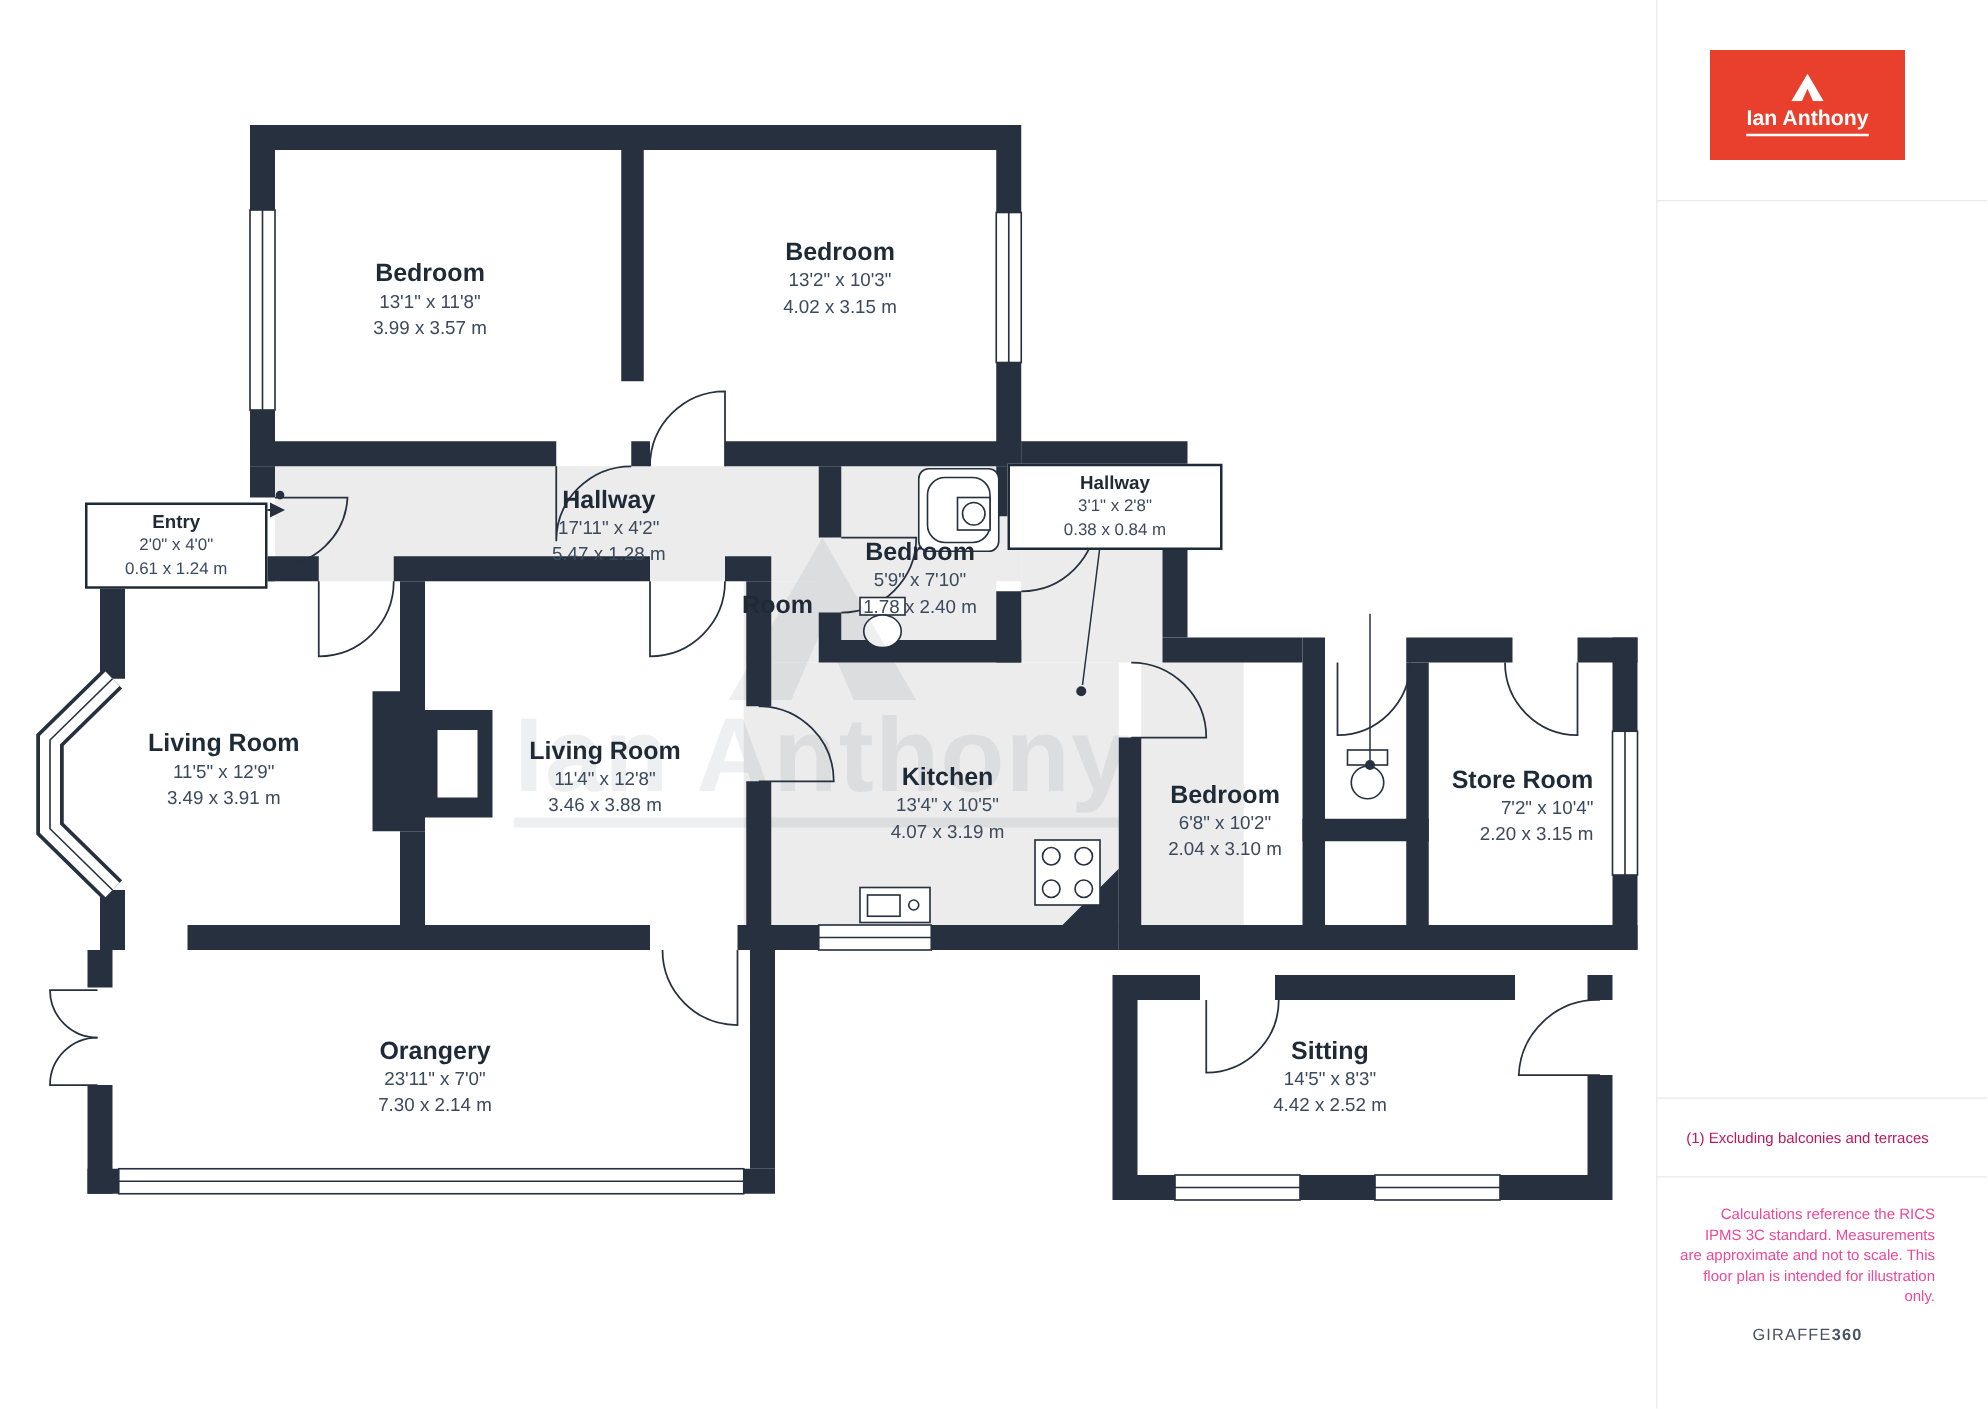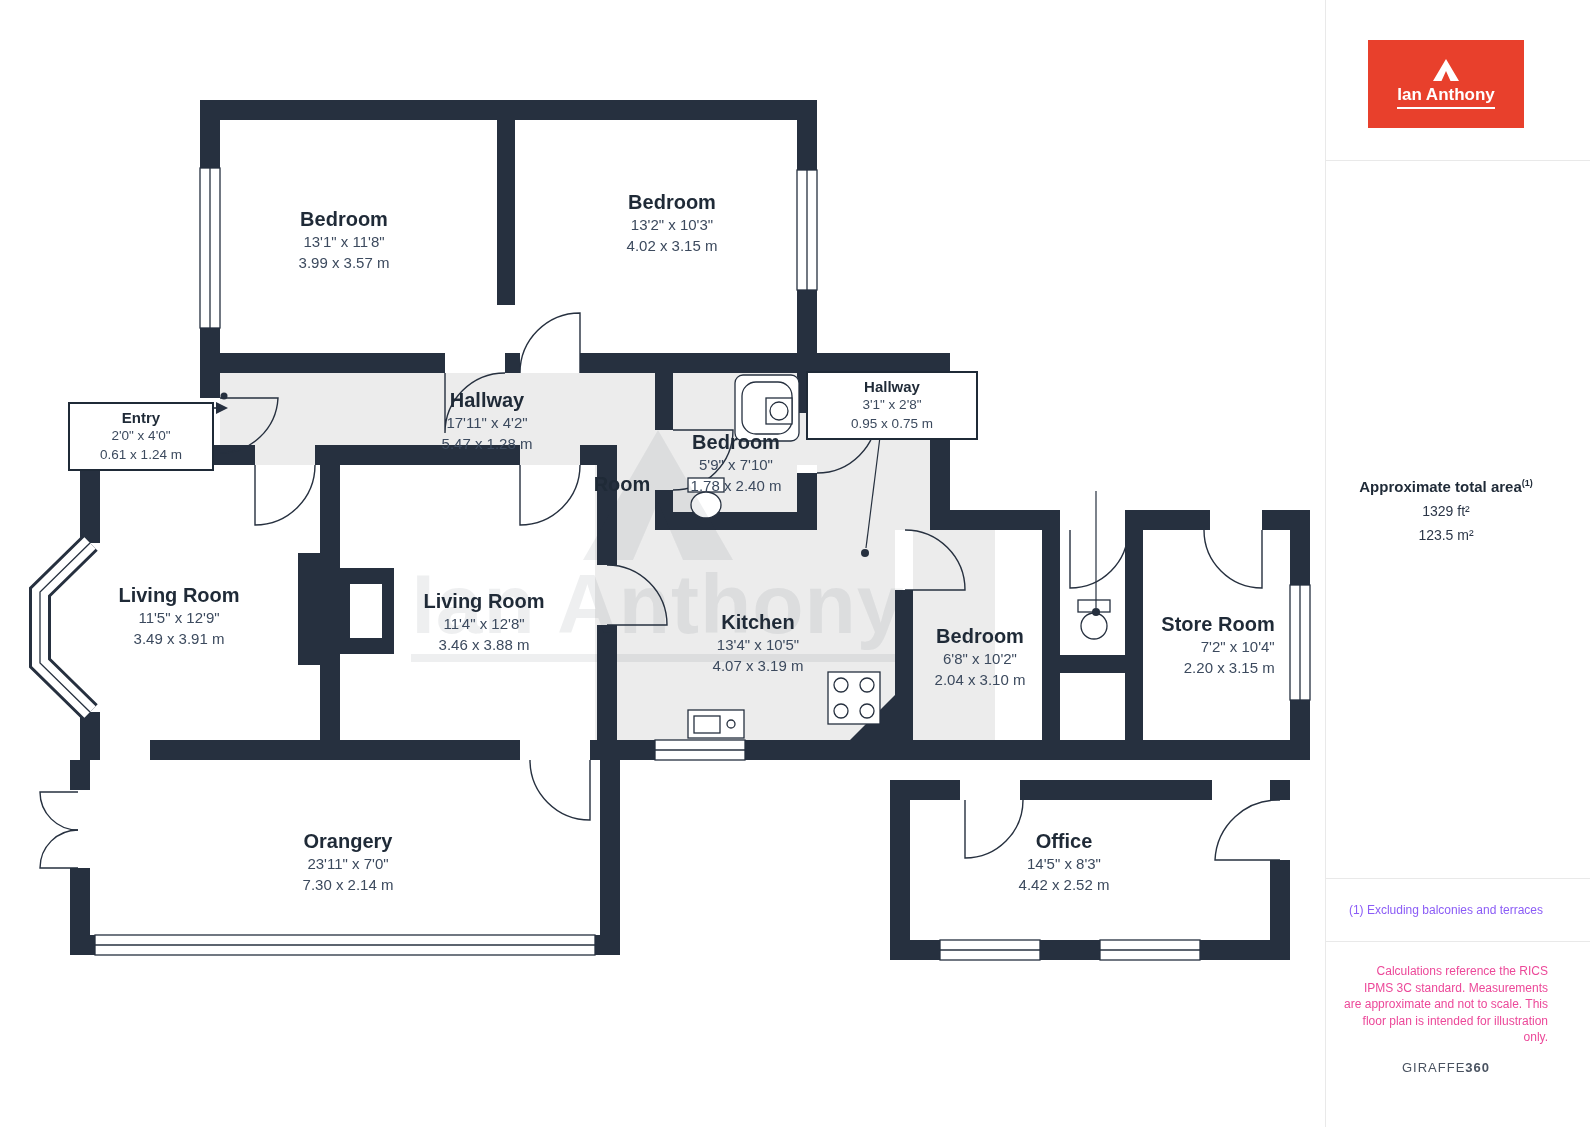--- a/index.html
+++ b/index.html
@@ -18,21 +18,21 @@
   .boxed .room-dims{font-size:13.5px;}
   
   .divider{position:absolute;background:#e9e9e9;z-index:4;}
   .sidebar{position:absolute;left:1326px;top:0;width:264px;height:1127px;z-index:5;}
   .logo-box{position:absolute;left:42px;top:40px;width:156px;height:88px;background:#e8402c;display:flex;flex-direction:column;align-items:center;justify-content:center;}
   .logo-text{color:#fff;font-size:17px;font-weight:bold;border-bottom:2px solid #fff;padding-bottom:2px;margin-top:4px;}
   .area-block{position:absolute;left:0;top:478px;width:240px;text-align:center;color:#1f2a37;}
   .area-title{font-size:15px;font-weight:bold;}
   .area-title sup{font-size:9px;}
   .area-val{font-size:14px;margin-top:8px;color:#2b3648;}
-  .footnote{position:absolute;left:10px;top:903px;width:220px;text-align:center;font-size:12px;color:#8b5cf6;}
+  .footnote{position:absolute;left:10px;top:903px;width:220px;text-align:center;font-size:12px;color:#be185d;}
   .disclaimer{position:absolute;left:18px;top:963px;width:204px;text-align:right;font-size:12px;line-height:1.38;color:#ec4899;}
   .credit{position:absolute;left:0;top:1060px;width:240px;text-align:center;font-size:13px;letter-spacing:1px;color:#4a5361;}
   .credit b{font-weight:bold;}
 </style>
 </head>
 <body>
 
 <div id="canvas">
 
   <svg id="plan-svg" width="1330" height="1127" viewBox="0 0 1330 1127">
@@ -262,21 +262,21 @@
 
   <div class="room-label" style="left:736px;top:431px;">
     <div class="room-name">Bedroom</div>
     <div class="room-dims">5'9" x 7'10"</div>
     <div class="room-dims">1.78 x 2.40 m</div>
   </div>
 
   <div class="room-label boxed" style="left:806px;top:371px;width:148px;">
     <div class="room-name">Hallway</div>
     <div class="room-dims">3'1" x 2'8"</div>
-    <div class="room-dims">0.95 x 0.75 m</div>
+    <div class="room-dims">0.38 x 0.84 m</div>
   </div>
 
 
   <div class="room-label" style="left:179px;top:584px;">
     <div class="room-name">Living Room</div>
     <div class="room-dims">11'5" x 12'9"</div>
     <div class="room-dims">3.49 x 3.91 m</div>
   </div>
 
   <div class="room-label" style="left:484px;top:590px;">
@@ -303,43 +303,38 @@
     <div class="room-dims">2.20 x 3.15 m</div>
   </div>
 
   <div class="room-label" style="left:348px;top:830px;">
     <div class="room-name">Orangery</div>
     <div class="room-dims">23'11" x 7'0"</div>
     <div class="room-dims">7.30 x 2.14 m</div>
   </div>
 
   <div class="room-label" style="left:1064px;top:830px;">
-    <div class="room-name">Office</div>
+    <div class="room-name">Sitting</div>
     <div class="room-dims">14'5" x 8'3"</div>
     <div class="room-dims">4.42 x 2.52 m</div>
   </div>
 
   <div class="divider" style="left:1325px;top:0;width:1px;height:1127px;"></div>
   <div class="divider" style="left:1325px;top:160px;width:265px;height:1px;"></div>
   <div class="divider" style="left:1325px;top:878px;width:265px;height:1px;"></div>
   <div class="divider" style="left:1325px;top:941px;width:265px;height:1px;"></div>
 
   <div class="sidebar">
     <div class="logo-box">
       <svg width="26" height="22" viewBox="0 0 26 22">
         <polygon points="13,0 26,22 17.5,22 13,12 8.5,22 0,22" fill="#ffffff"></polygon>
       </svg>
       <div class="logo-text">Ian Anthony</div>
     </div>
 
-    <div class="area-block">
-      <div class="area-title"><span>Approximate total area</span><sup>(1)</sup></div>
-      <div class="area-val">1329 ft²</div>
-      <div class="area-val">123.5 m²</div>
-    </div>
 
     <div class="footnote">(1) Excluding balconies and terraces</div>
 
     <div class="disclaimer">Calculations reference the RICS IPMS 3C standard. Measurements are approximate and not to scale. This floor plan is intended for illustration only.</div>
 
     <div class="credit"><span>GIRAFFE</span><b>360</b></div>
   </div>
 
 </div>
 

